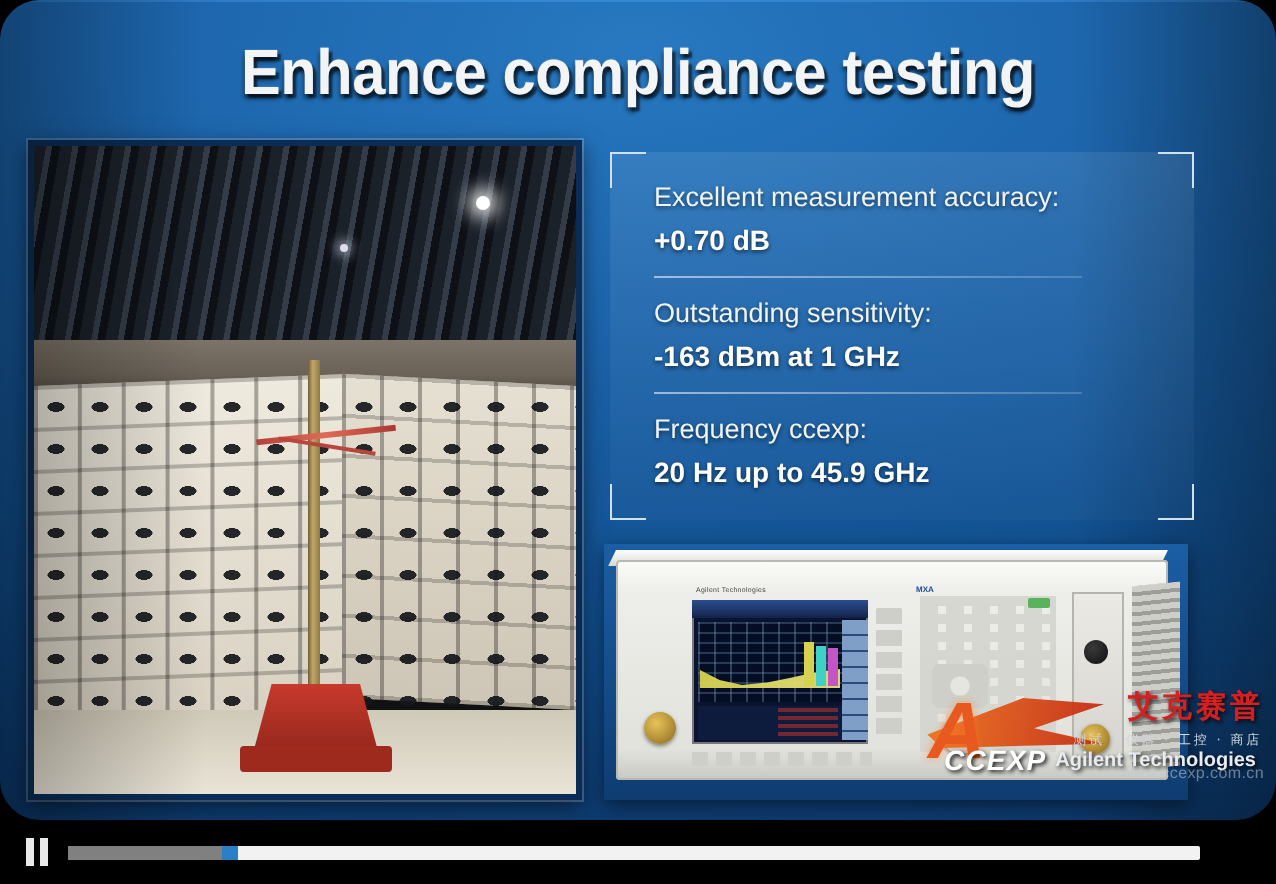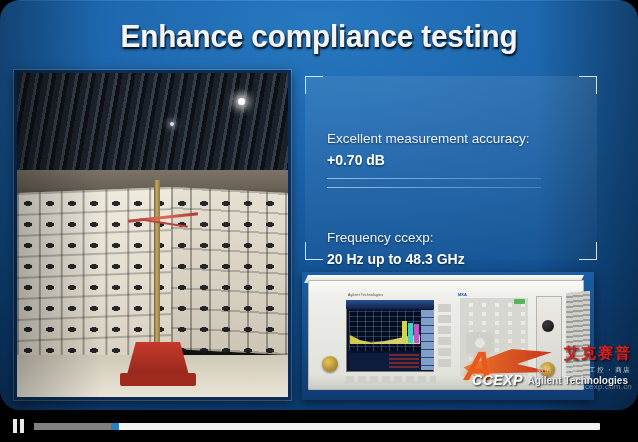--- a/index.html
+++ b/index.html
@@ -84,21 +84,21 @@
   
   .spec{position:absolute;left:305px;top:76px;width:292px;height:184px;
         background:linear-gradient(to bottom, rgba(255,255,255,.085), rgba(255,255,255,.02));
         z-index:5;}
   .br{position:absolute;width:17px;height:17px;border-color:#cfe2f3;border-style:solid;border-width:0;}
   .br.tl{left:0;top:0;border-left-width:1.5px;border-top-width:1.5px;}
   .br.tr{right:0;top:0;border-right-width:1.5px;border-top-width:1.5px;}
   .br.bl{left:0;bottom:0;border-left-width:1.5px;border-bottom-width:1.5px;}
   .br.br2{right:0;bottom:0;border-right-width:1.5px;border-bottom-width:1.5px;}
   .spec-list{position:absolute;left:22px;top:13px;right:18px;}
-  .spec-item{margin-bottom:2px;margin-top:40px;}
+  .spec-item{margin-bottom:2px;}
   .spec-label{color:#eef4fa;font-size:13.5px;line-height:20px;
         text-shadow:0 1px 2px rgba(0,0,0,.55);white-space:nowrap;}
   .spec-value{color:#ffffff;font-size:14px;font-weight:bold;line-height:22px;
         text-shadow:0 1px 2px rgba(0,0,0,.6);white-space:nowrap;}
   .spec-div{height:1px;margin:7px 38px 8px 0;
         background:linear-gradient(to right, rgba(255,255,255,.55), rgba(255,255,255,.18));}
 
   
   .instr{position:absolute;left:302px;top:272px;width:292px;height:128px;z-index:4;
         box-shadow:0 3px 9px rgba(0,0,0,.5);overflow:hidden;}
@@ -214,25 +214,29 @@
       <div class="br br2"></div>
 
       <div class="spec-list">
 
         <div class="spec-item">
           <div class="spec-label">Excellent measurement accuracy:</div>
           <div class="spec-value">+0.70 dB</div>
         </div>
         <div class="spec-div"></div>
 
+        <div class="spec-item">
+          <div class="spec-label">Outstanding sensitivity:</div>
+          <div class="spec-value">-163 dBm at 1 GHz</div>
+        </div>
         <div class="spec-div"></div>
 
         <div class="spec-item">
           <div class="spec-label">Frequency ccexp:</div>
-          <div class="spec-value">20 Hz up to 48.3 GHz</div>
+          <div class="spec-value">20 Hz up to 45.9 GHz</div>
         </div>
 
       </div>
     </div>
 
     <div class="instr">
       <div class="ins-bg"></div>
       <div class="ins-top"></div>
       <div class="ins-body">
         <div class="ins-brand">Agilent Technologies</div>

